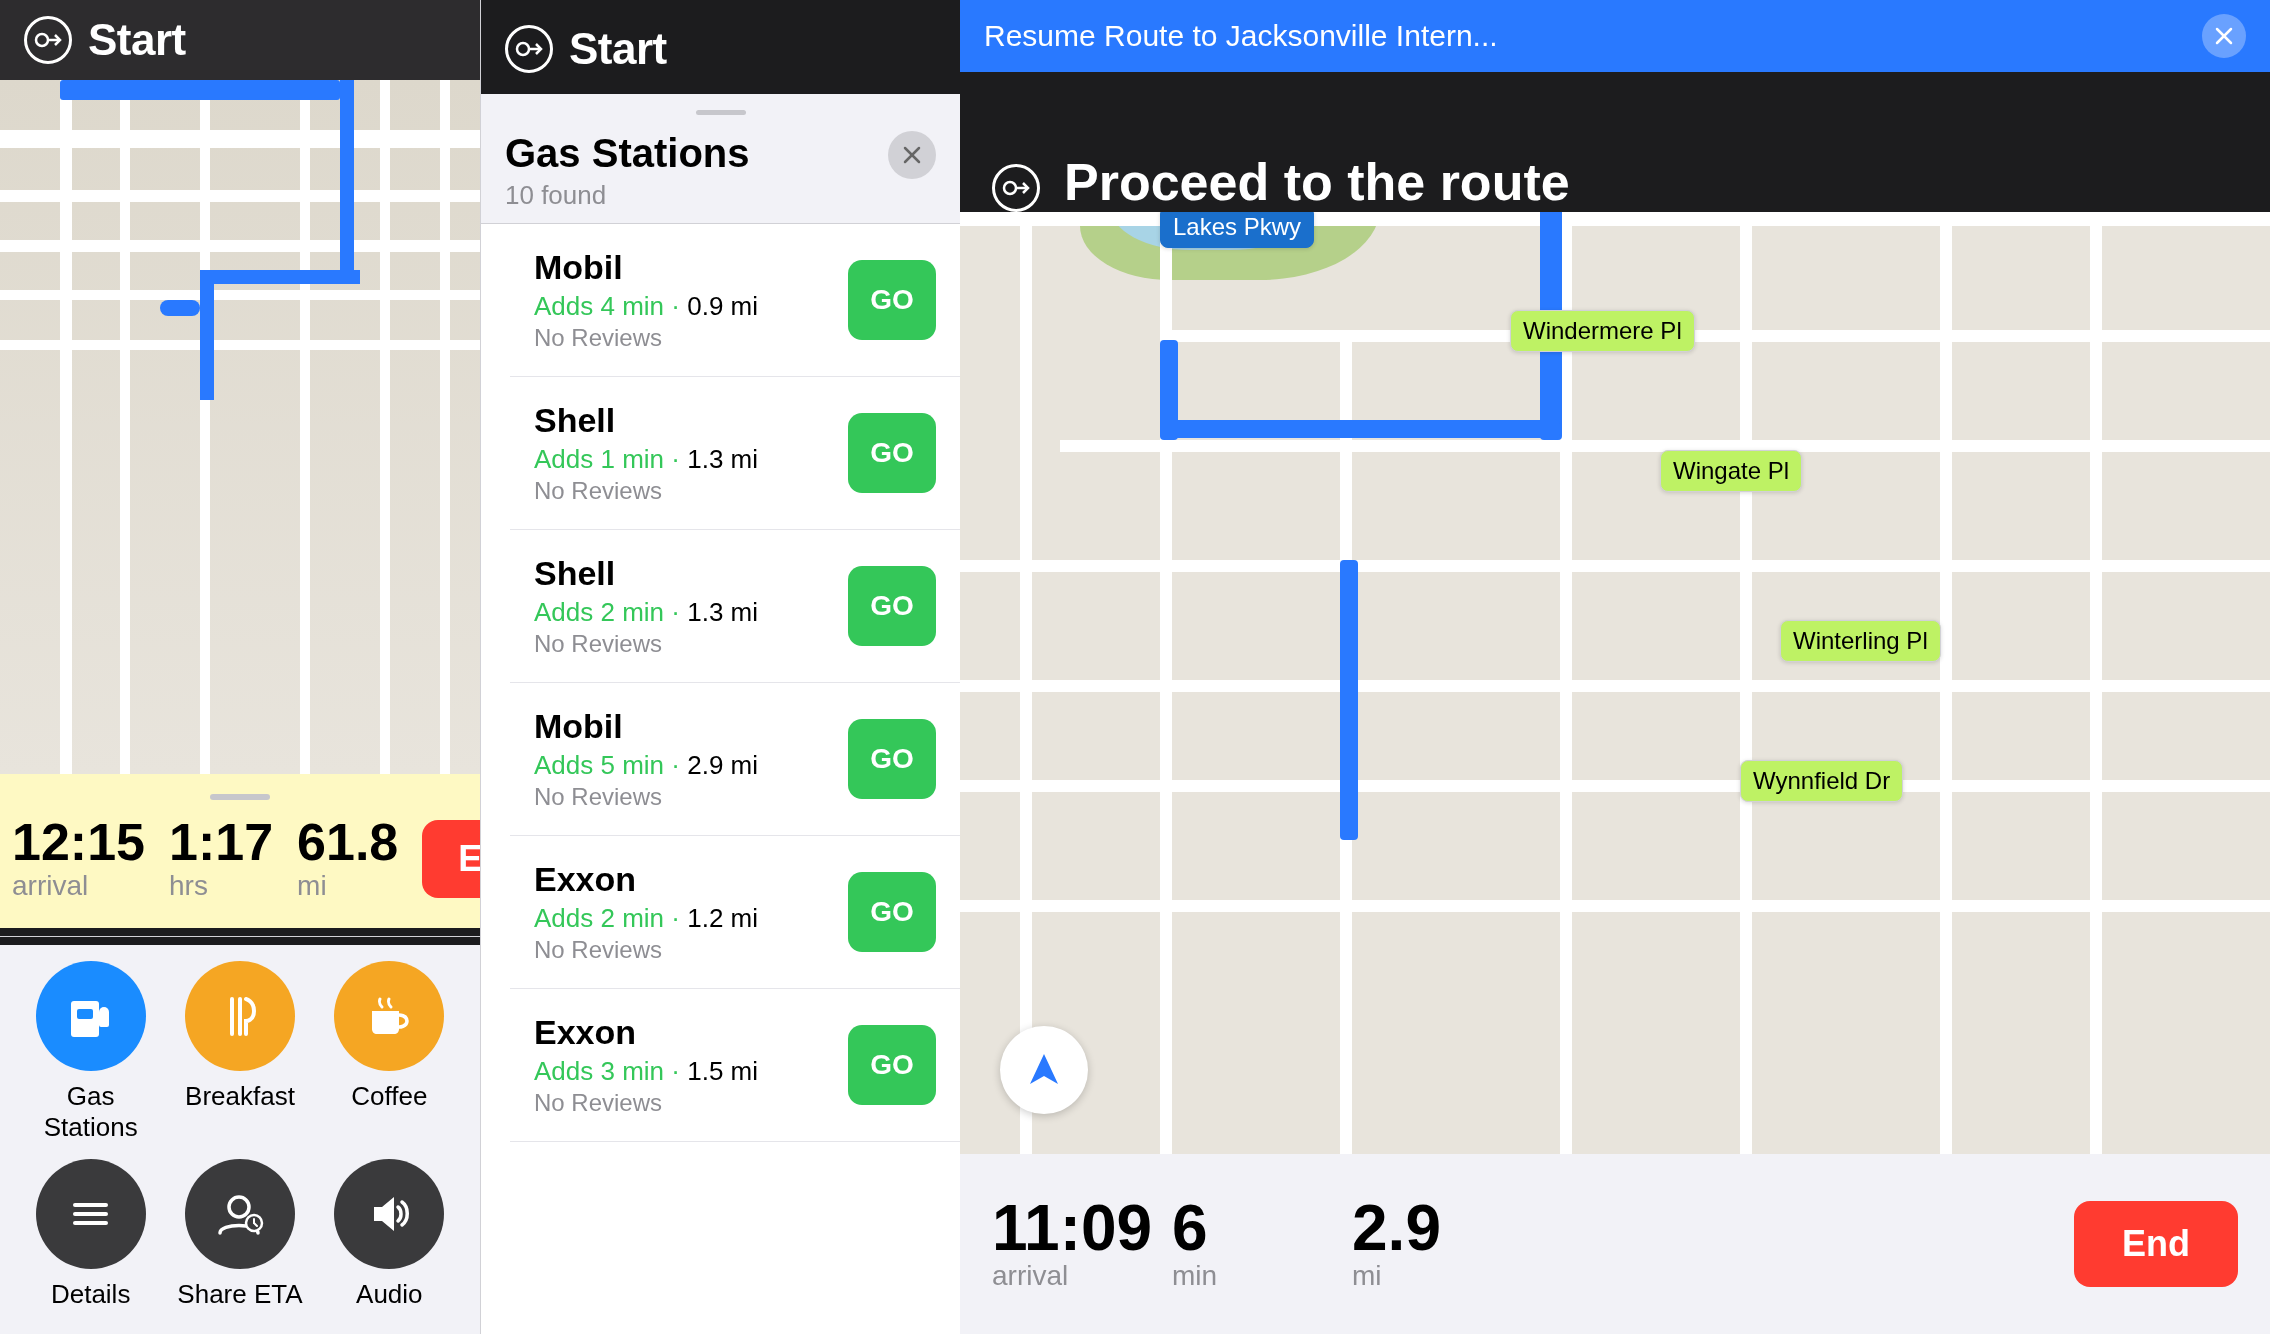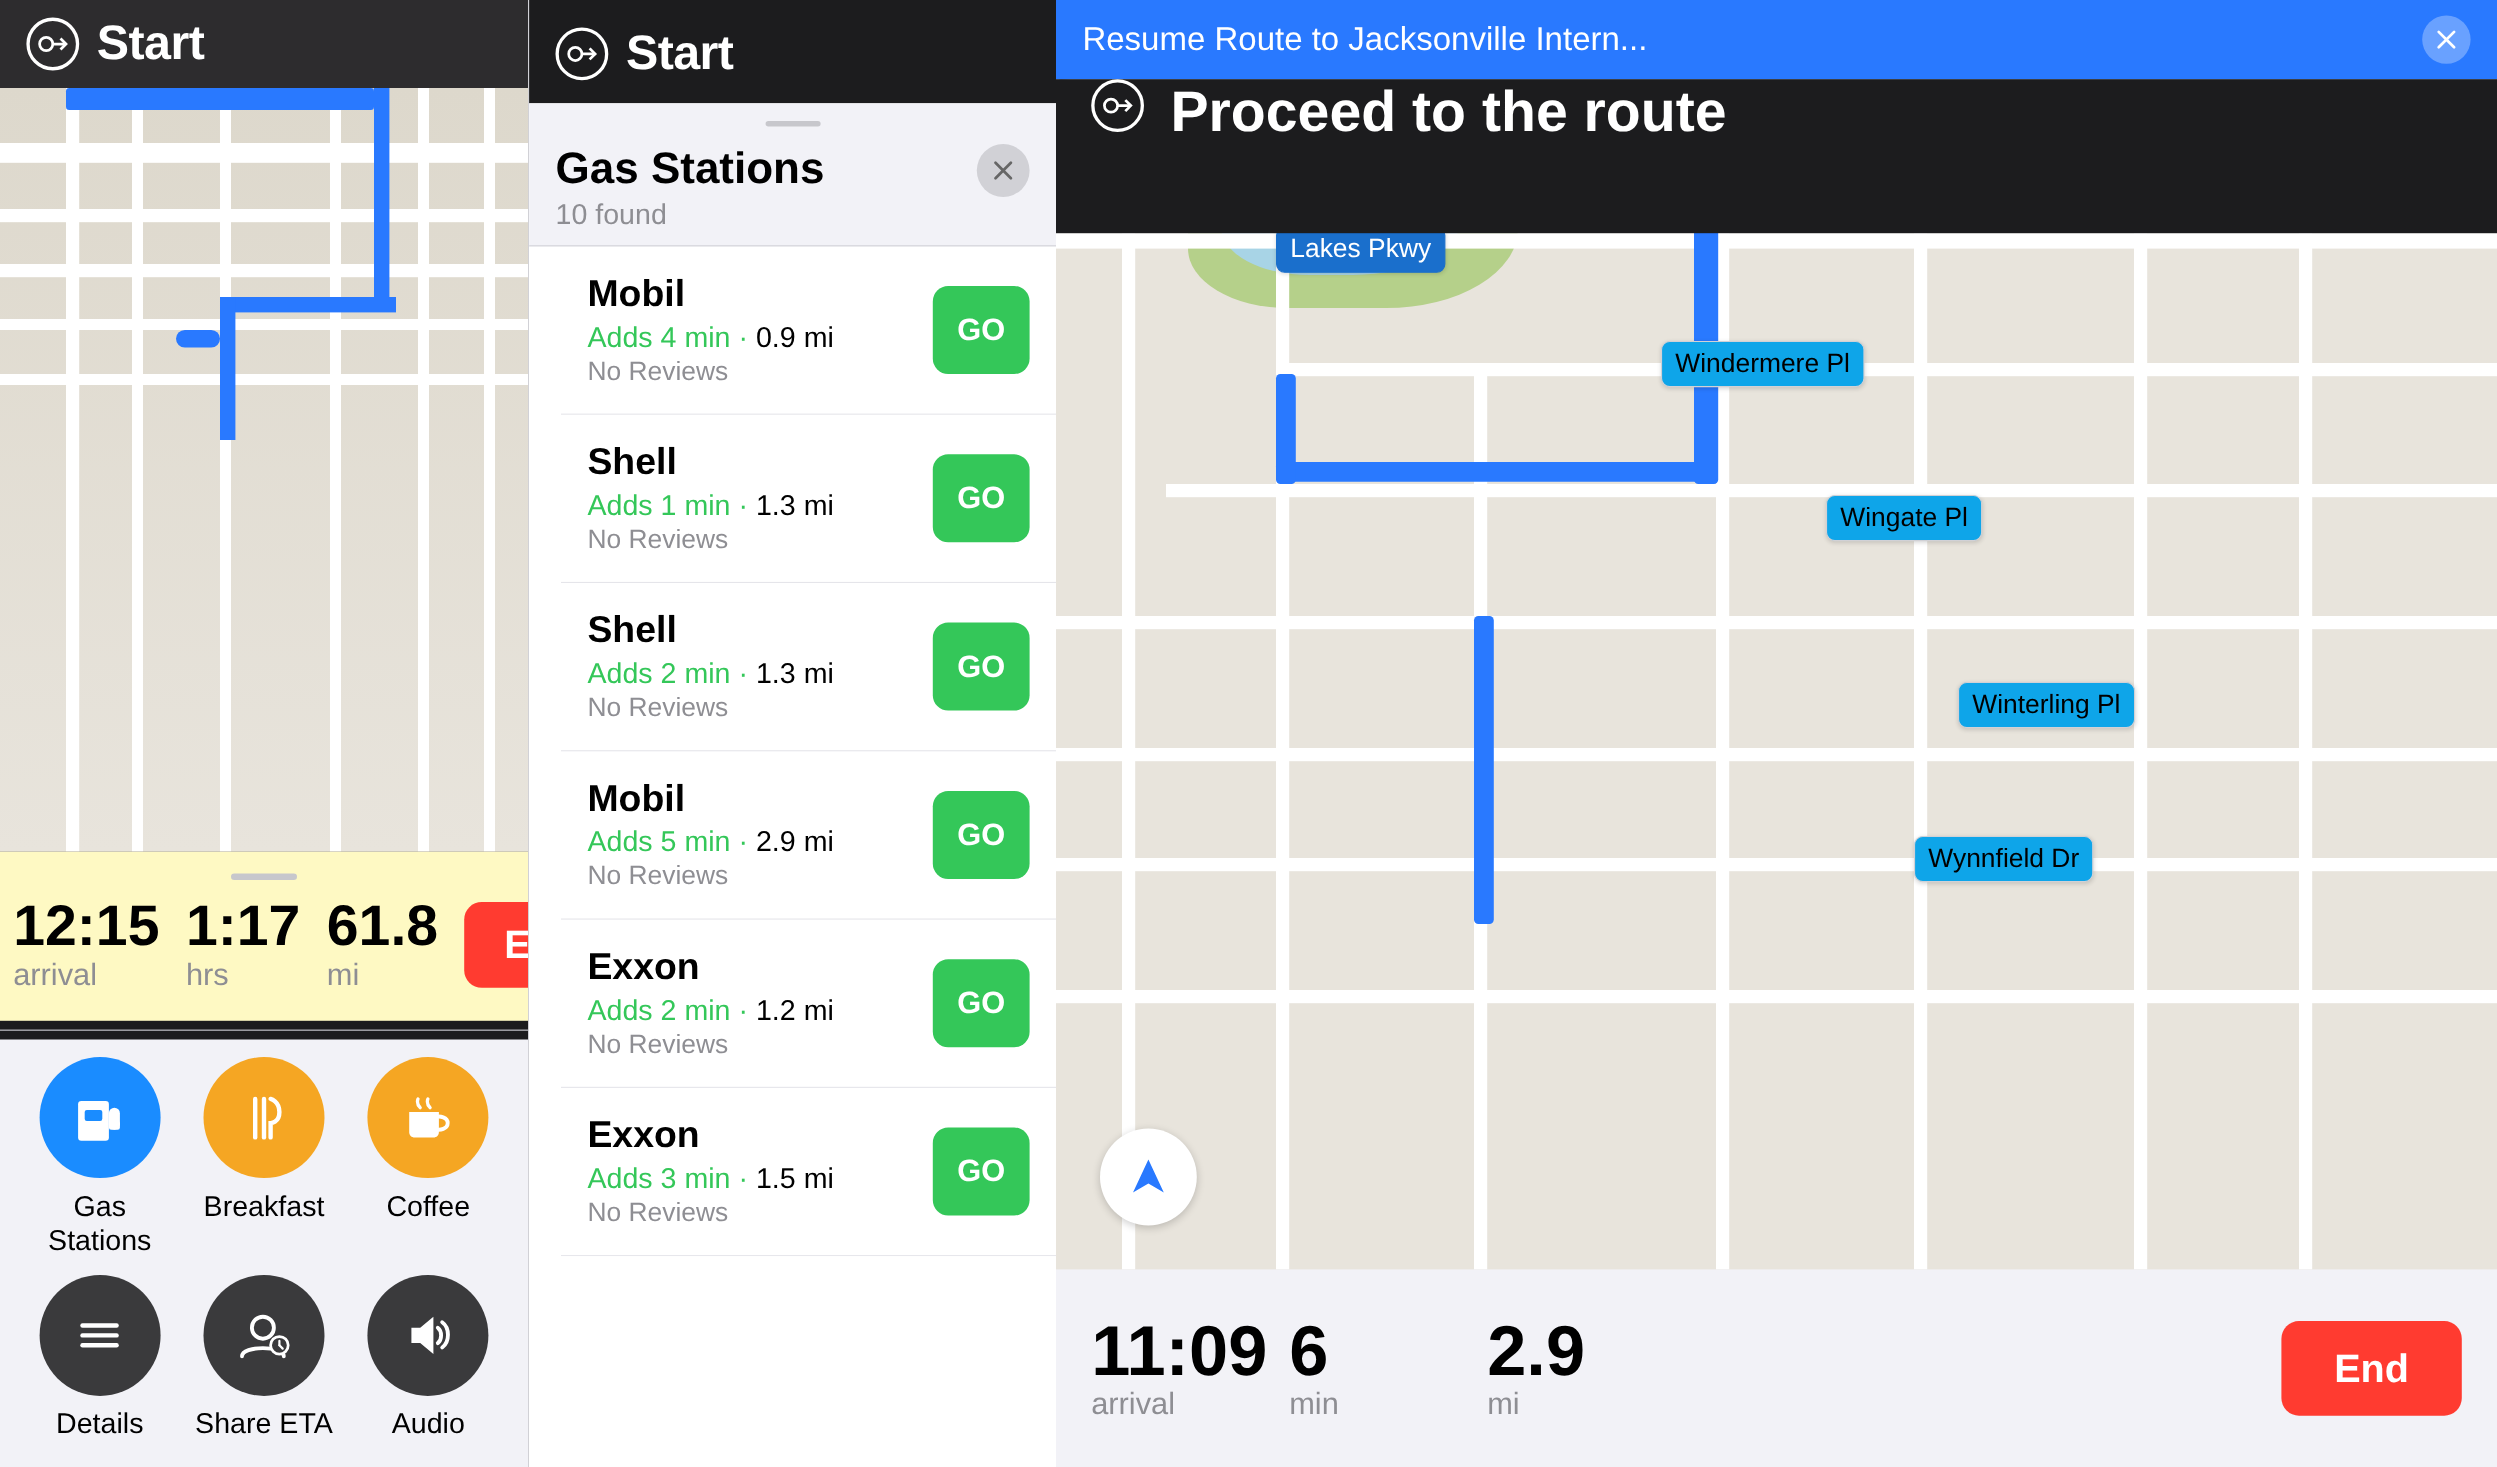--- a/index.html
+++ b/index.html
@@ -320,21 +320,21 @@
       justify-content: center;
       cursor: pointer;
     }
 
     .proceed-bar {
       position: absolute;
       top: 72px; left: 0; right: 0;
       height: 140px;
       background: #1c1c1e;
       display: flex;
-      align-items: flex-start;
+      align-items: flex-end;
       padding: 0 32px;
       gap: 24px;
       z-index: 20;
     }
 
     .proceed-text {
       color: #fff;
       font-size: 52px;
       font-weight: 700;
     }
@@ -342,21 +342,21 @@
     
     .map-right {
       position: absolute;
       inset: 0;
       background: #e8e4dc;
     }
 
     
     .map-label {
       position: absolute;
-      background: #0ea5e9;
+      background: #bef264;
       border: 1px solid #d1d1d6;
       border-radius: 8px;
       padding: 6px 12px;
       font-size: 24px;
       font-weight: 500;
       color: #000;
       white-space: nowrap;
       box-shadow: 0 1px 4px rgba(0,0,0,0.15);
     }
 

